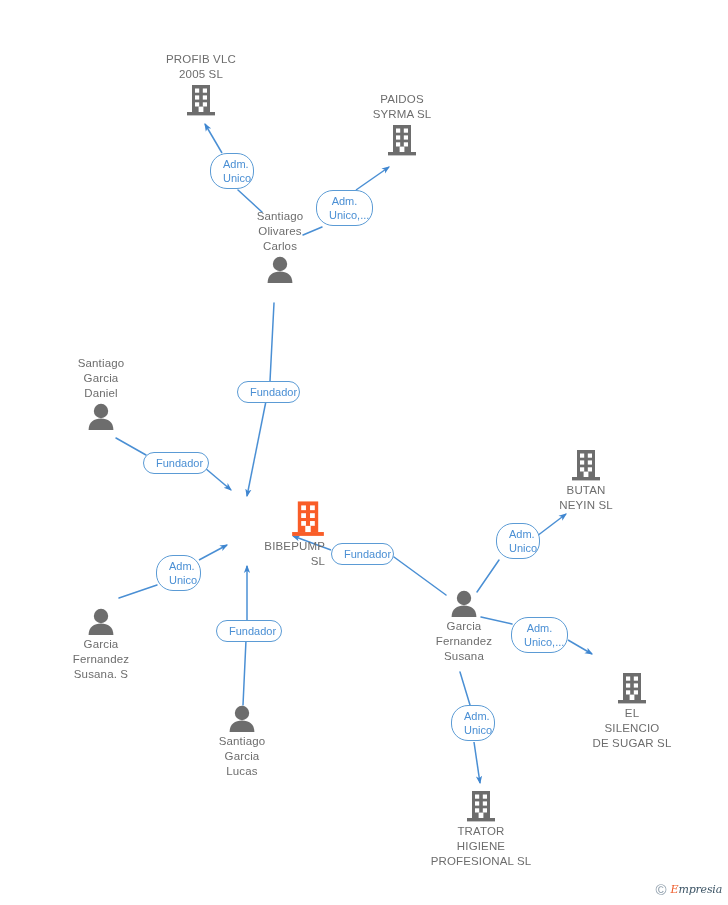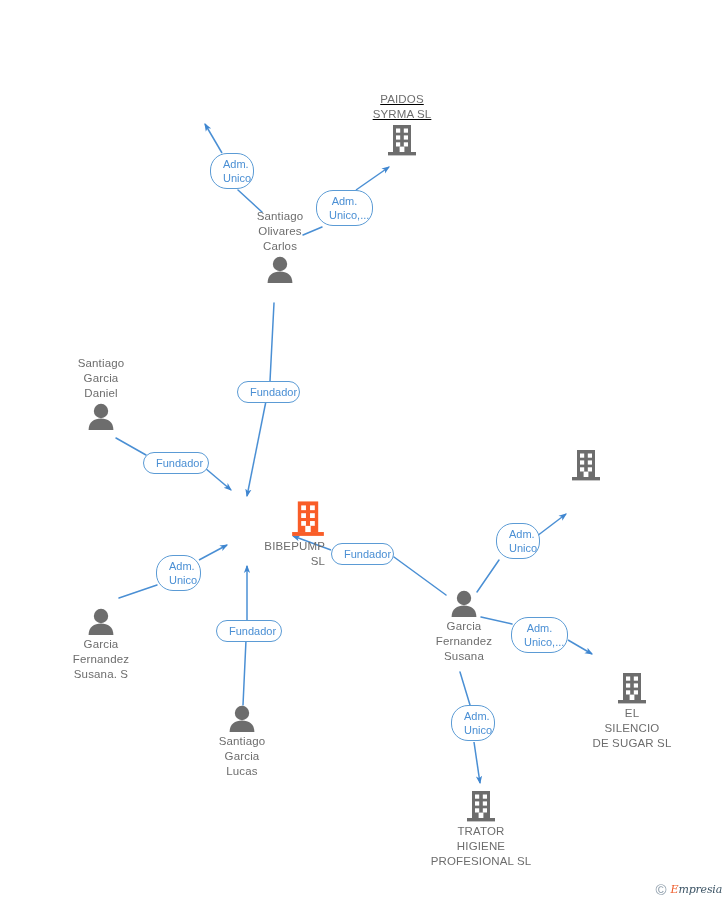--- a/index.html
+++ b/index.html
@@ -134,22 +134,39 @@
       <path d="M 537 536 L 566 514" marker-end="url(#arrow)"></path>
 
       <path d="M 481 617 L 512 624" stroke-linecap="round"></path>
       <path d="M 568 640 L 592 654" marker-end="url(#arrow)"></path>
 
       <path d="M 460 672 L 470 705" stroke-linecap="round"></path>
       <path d="M 474 742 L 480 783" marker-end="url(#arrow)"></path>
     </g>
   </svg>
 
-
-  <div class="node company caption-above" style="left:402px; top:92px;text-decoration:underline;">
+  <div class="node company caption-above" style="left:201px; top:52px;">
+    <span class="caption">PROFIB VLC
+2005  SL</span>
+    <span class="glyph">
+      <svg width="30" height="33" viewBox="0 0 30 33" xmlns="http://www.w3.org/2000/svg">
+        <rect x="6" y="1" width="18" height="27" fill="#6d6d6d"></rect>
+        <rect x="1" y="28" width="28" height="3.4" fill="#6d6d6d"></rect>
+        <rect x="9" y="4.5" width="4.2" height="4.2" fill="#ffffff"></rect>
+        <rect x="16.8" y="4.5" width="4.2" height="4.2" fill="#ffffff"></rect>
+        <rect x="9" y="11.4" width="4.2" height="4.2" fill="#ffffff"></rect>
+        <rect x="16.8" y="11.4" width="4.2" height="4.2" fill="#ffffff"></rect>
+        <rect x="9" y="18.3" width="4.2" height="4.2" fill="#ffffff"></rect>
+        <rect x="16.8" y="18.3" width="4.2" height="4.2" fill="#ffffff"></rect>
+        <rect x="12.6" y="22.6" width="4.8" height="5.4" fill="#ffffff"></rect>
+      </svg>
+    </span>
+  </div>
+
+  <div class="node company caption-above" style="left:402px; top:92px;">
     <span class="caption">PAIDOS
 SYRMA SL</span>
     <span class="glyph">
       <svg width="30" height="33" viewBox="0 0 30 33" xmlns="http://www.w3.org/2000/svg">
         <rect x="6" y="1" width="18" height="27" fill="#6d6d6d"></rect>
         <rect x="1" y="28" width="28" height="3.4" fill="#6d6d6d"></rect>
         <rect x="9" y="4.5" width="4.2" height="4.2" fill="#ffffff"></rect>
         <rect x="16.8" y="4.5" width="4.2" height="4.2" fill="#ffffff"></rect>
         <rect x="9" y="11.4" width="4.2" height="4.2" fill="#ffffff"></rect>
         <rect x="16.8" y="11.4" width="4.2" height="4.2" fill="#ffffff"></rect>
@@ -209,20 +226,22 @@
         <rect x="1" y="28" width="28" height="3.4" fill="#6d6d6d"></rect>
         <rect x="9" y="4.5" width="4.2" height="4.2" fill="#ffffff"></rect>
         <rect x="16.8" y="4.5" width="4.2" height="4.2" fill="#ffffff"></rect>
         <rect x="9" y="11.4" width="4.2" height="4.2" fill="#ffffff"></rect>
         <rect x="16.8" y="11.4" width="4.2" height="4.2" fill="#ffffff"></rect>
         <rect x="9" y="18.3" width="4.2" height="4.2" fill="#ffffff"></rect>
         <rect x="16.8" y="18.3" width="4.2" height="4.2" fill="#ffffff"></rect>
         <rect x="12.6" y="22.6" width="4.8" height="5.4" fill="#ffffff"></rect>
       </svg>
     </span>
+    <span class="caption">BUTAN
+NEYIN  SL</span>
   </div>
 
   <div class="node person caption-below" style="left:101px; top:608px;">
     <span class="glyph">
       <svg width="30" height="28" viewBox="0 0 30 28" xmlns="http://www.w3.org/2000/svg">
         <circle cx="15" cy="8" r="7.2" fill="#6d6d6d"></circle>
         <path d="M 2.6 27 C 2.6 18.6 8.2 15.4 15 15.4 C 21.8 15.4 27.4 18.6 27.4 27 Z" fill="#6d6d6d"></path>
       </svg>
     </span>
     <span class="caption">Garcia

